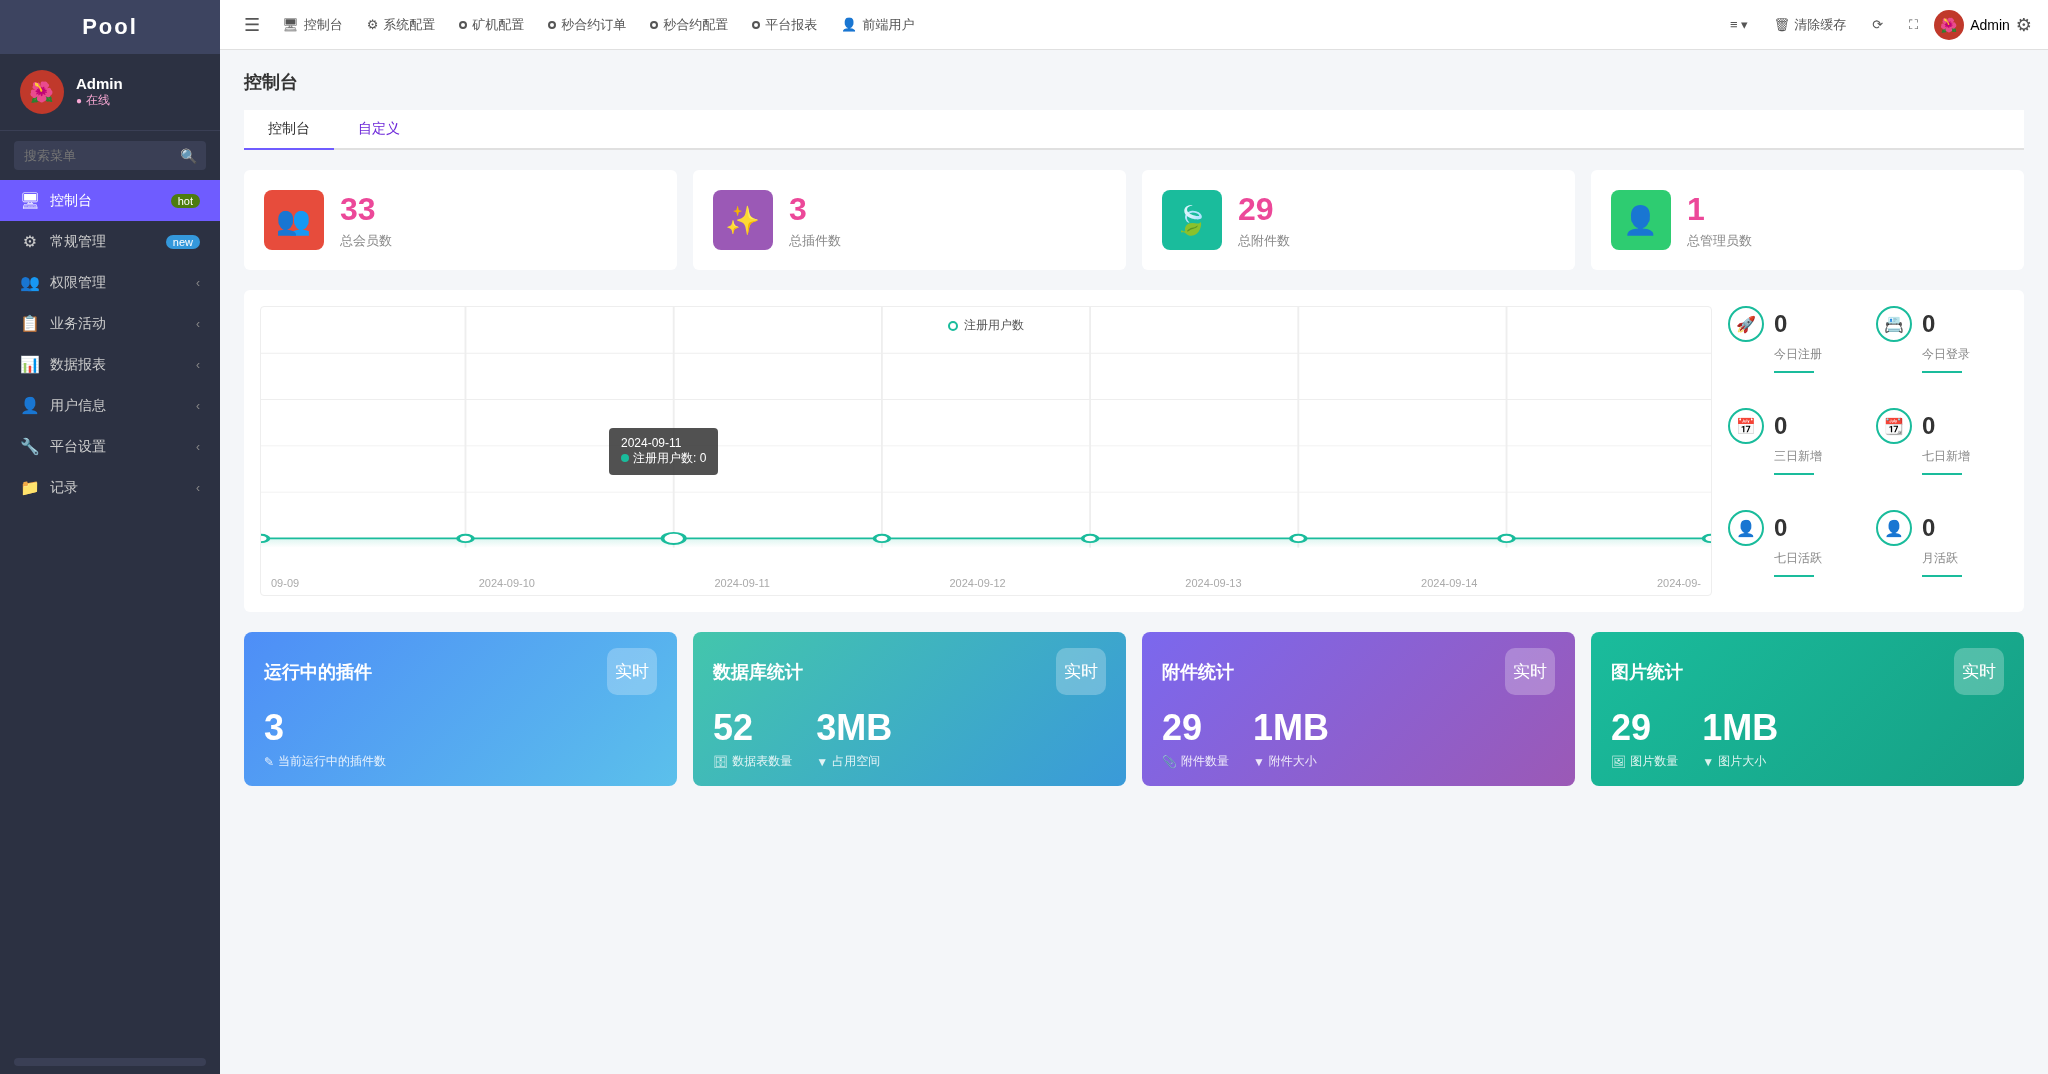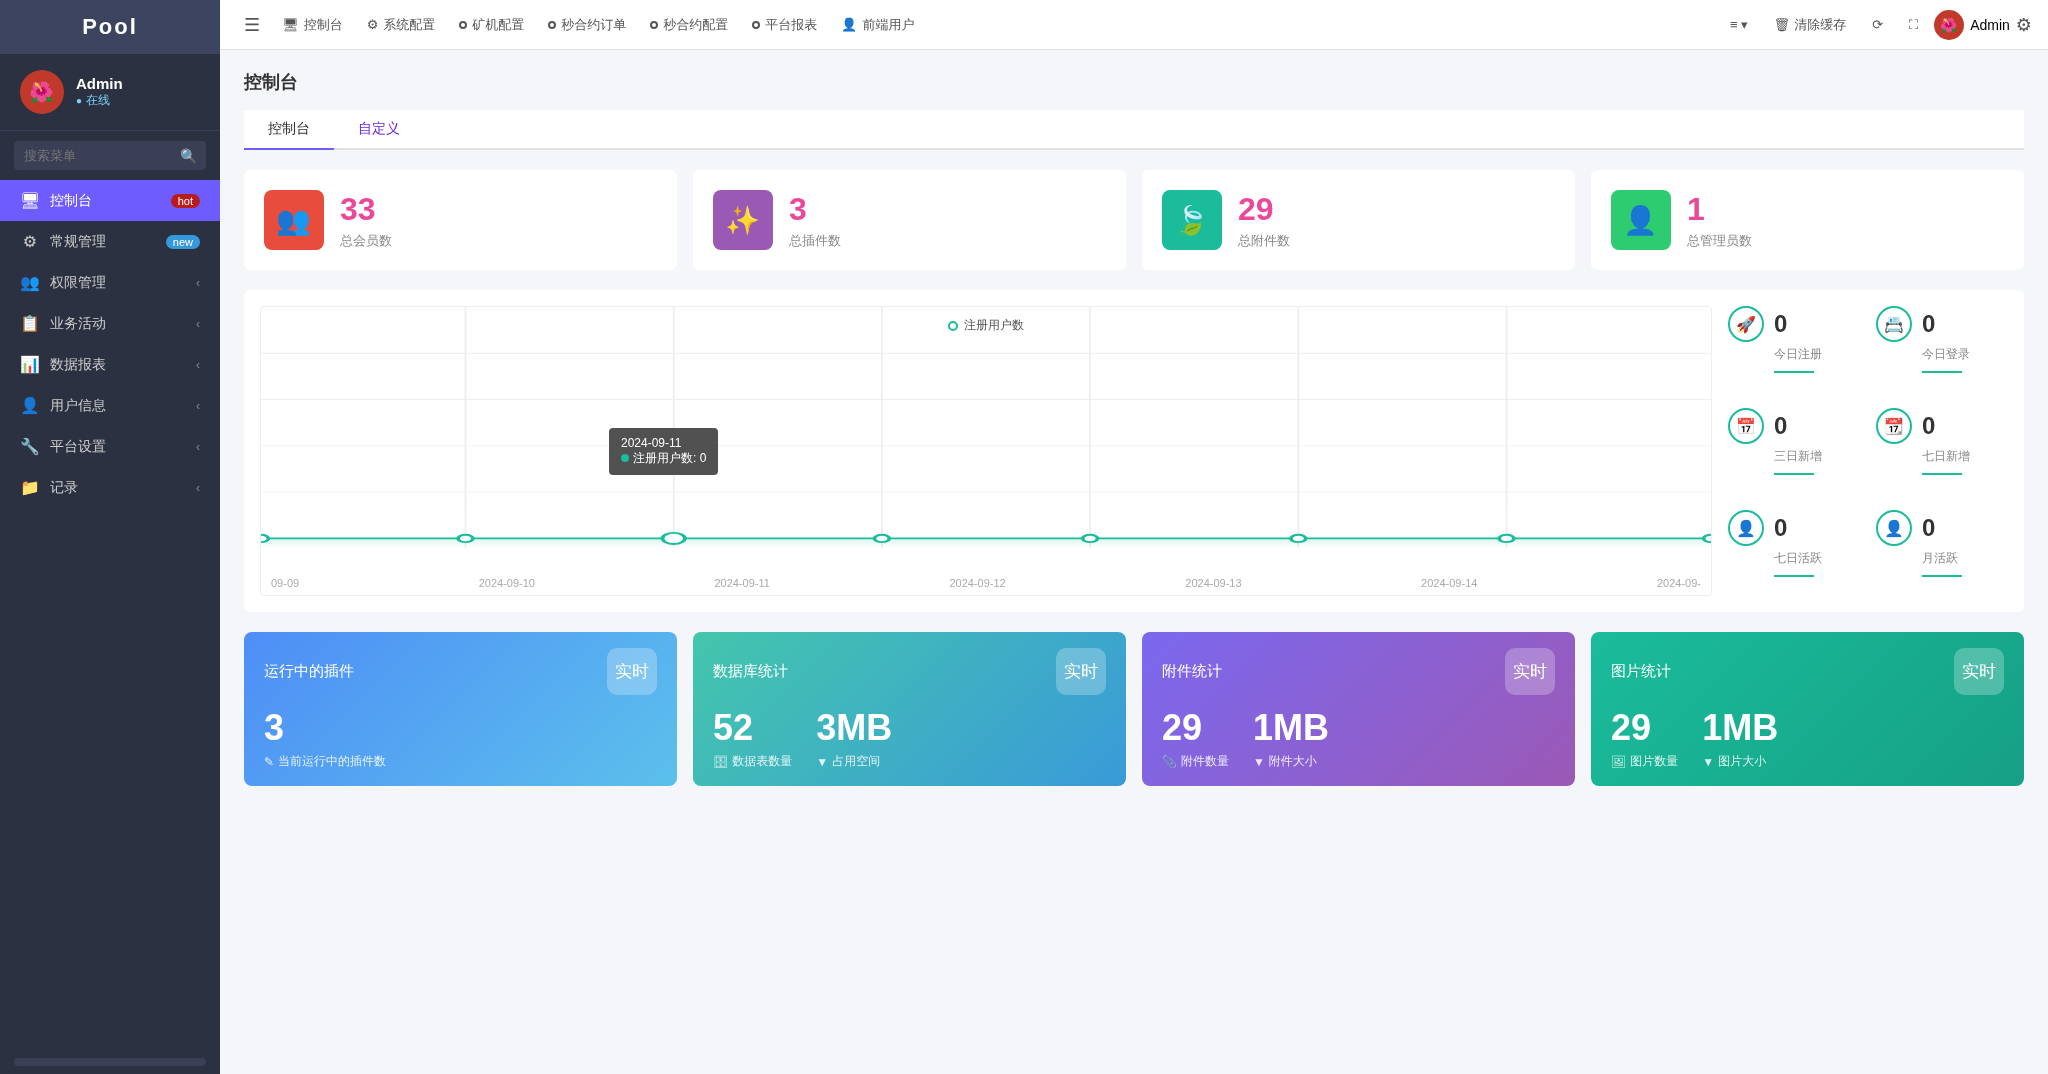--- a/index.html
+++ b/index.html
@@ -4,33 +4,33 @@
   <style>
     * { box-sizing: border-box; margin: 0; padding: 0; }
     body { font-family: "Microsoft YaHei", "PingFang SC", sans-serif; background: #f4f6f9; display: flex; height: 100vh; overflow: hidden; font-size: 14px; }
 
     
     .sidebar { width: 220px; background: #2c3142; color: #fff; display: flex; flex-direction: column; flex-shrink: 0; height: 100vh; overflow-y: auto; }
     .sidebar-logo { background: #3d4460; padding: 14px 20px; font-size: 22px; font-weight: bold; text-align: center; letter-spacing: 2px; color: #fff; }
     .sidebar-user { padding: 16px 20px; display: flex; align-items: center; gap: 12px; border-bottom: 1px solid #3a3f55; }
     .sidebar-avatar { width: 44px; height: 44px; border-radius: 50%; background: #c0392b; display: flex; align-items: center; justify-content: center; font-size: 20px; flex-shrink: 0; }
     .sidebar-username { font-size: 15px; font-weight: bold; }
-    .sidebar-status { font-size: 12px; color: #7dd3fc; display: flex; align-items: center; gap: 4px; }
+    .sidebar-status { font-size: 12px; color: #f9a8d4; display: flex; align-items: center; gap: 4px; }
     .sidebar-status::before { content: "●"; font-size: 10px; }
     .sidebar-search { padding: 10px 14px; }
     .sidebar-search input { width: 100%; background: #3a3f55; border: none; border-radius: 4px; padding: 7px 32px 7px 10px; color: #ccc; font-size: 13px; outline: none; }
     .sidebar-search-wrap { position: relative; }
     .sidebar-search-wrap .search-icon { position: absolute; right: 8px; top: 50%; transform: translateY(-50%); color: #aaa; font-size: 14px; }
     .sidebar-nav { flex: 1; }
     .sidebar-nav-item { display: flex; align-items: center; padding: 11px 20px; cursor: pointer; color: #ccc; transition: background 0.2s; position: relative; gap: 10px; }
     .sidebar-nav-item.active { background: #6f5cff; color: #fff; }
     .sidebar-nav-item .nav-icon { font-size: 16px; width: 20px; text-align: center; }
     .sidebar-nav-item .nav-label { flex: 1; font-size: 14px; }
     .sidebar-nav-item .badge { font-size: 11px; padding: 1px 7px; border-radius: 10px; }
-    .badge-hot { background: #b91c1c; color: #fff; }
+    .badge-hot { background: #4d7c0f; color: #fff; }
     .badge-new { background: #3498db; color: #fff; margin-left: 36px; }
     .sidebar-nav-item .chevron { font-size: 12px; color: #888; }
 
     
     .main { flex: 1; display: flex; flex-direction: column; overflow: hidden; }
     .topnav { background: #fff; border-bottom: 1px solid #e0e0e0; display: flex; align-items: center; padding: 0 16px; height: 50px; gap: 4px; flex-shrink: 0; }
     .topnav-hamburger { font-size: 18px; color: #555; cursor: pointer; padding: 6px 8px; }
     .topnav-item { display: flex; align-items: center; gap: 5px; padding: 6px 10px; color: #555; cursor: pointer; font-size: 13px; white-space: nowrap; }
     .topnav-item .dot { width: 8px; height: 8px; border-radius: 50%; border: 2px solid currentColor; display: inline-block; }
     .topnav-right { margin-left: auto; display: flex; align-items: center; gap: 6px; }
@@ -79,21 +79,21 @@
     .side-stat-line { height: 2px; background: #1abc9c; width: 40px; margin-left: 46px; margin-top: 4px; }
 
     
     .bottom-cards { display: flex; gap: 16px; }
     .bottom-card { flex: 1; border-radius: 8px; padding: 16px 20px; color: #fff; min-height: 120px; }
     .bottom-card-blue { background: linear-gradient(135deg, #4e8ef7, #5bc0eb); }
     .bottom-card-teal { background: linear-gradient(135deg, #43c6ac, #3a9ad9); }
     .bottom-card-purple { background: linear-gradient(135deg, #7b68ee, #9b59b6); }
     .bottom-card-green { background: linear-gradient(135deg, #1abc9c, #16a085); }
     .bottom-card-header { display: flex; justify-content: space-between; align-items: center; margin-bottom: 12px; }
-    .bottom-card-title { font-size: 15px; font-weight: 400; }
+    .bottom-card-title { font-size: 18px; font-weight: 700; }
     .bottom-card-badge { background: rgba(255,255,255,0.25); font-size: 17px; padding: 12px 8px; border-radius: 10px; text-align: center; }
     .bottom-card-nums { display: flex; gap: 24px; }
     .bottom-card-num { font-size: 36px; font-weight: bold; }
     .bottom-card-sublabel { font-size: 12px; opacity: 0.85; margin-top: 4px; display: flex; align-items: center; gap: 4px; }
   </style>
 </head>
 <body>
 
 <div class="sidebar">
   <div class="sidebar-logo">Pool</div>

